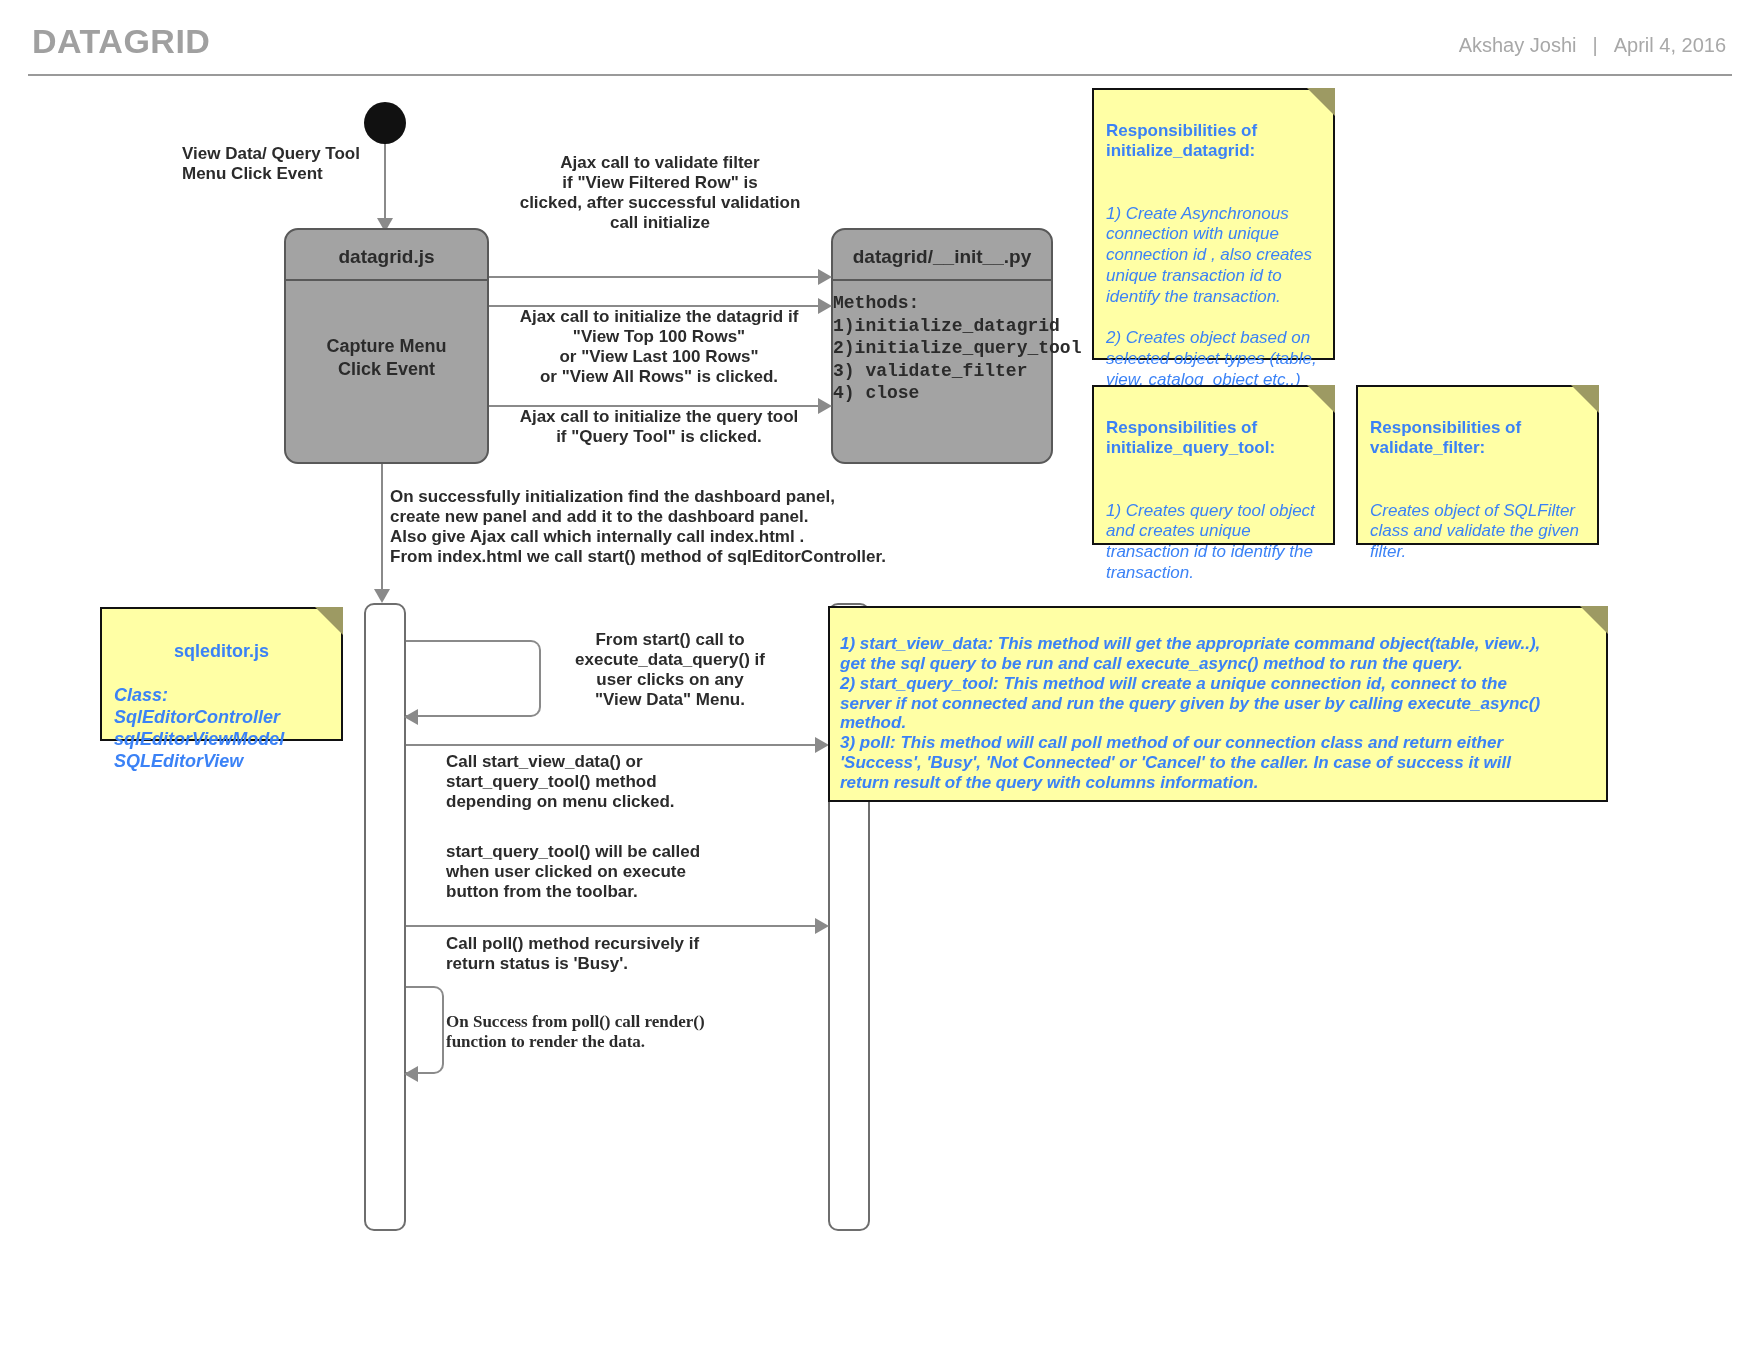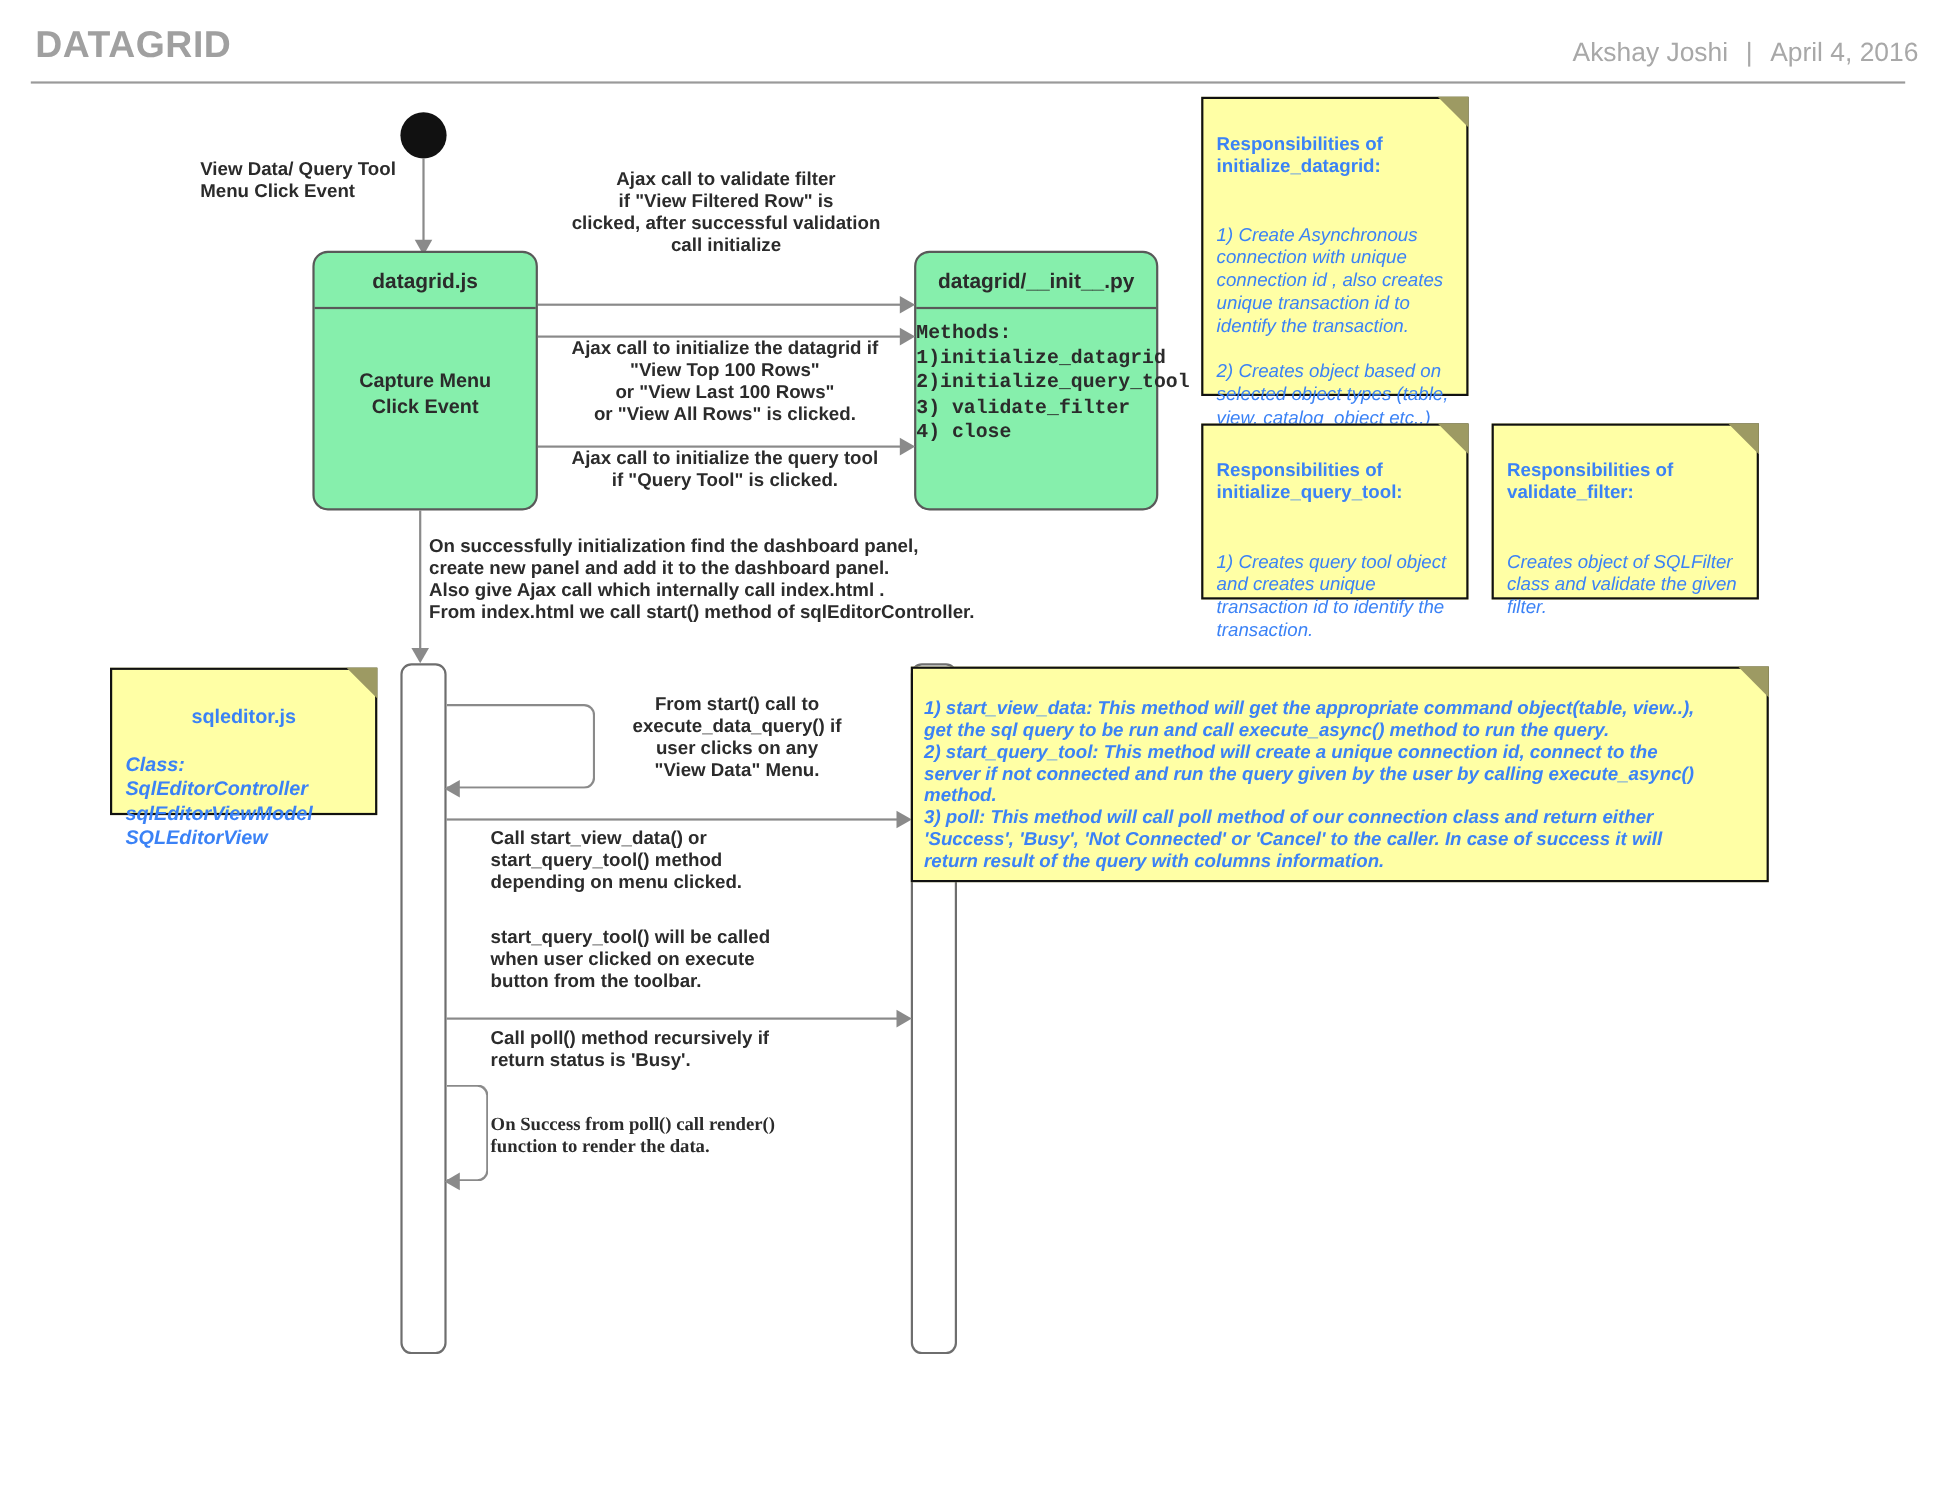--- a/index.html
+++ b/index.html
@@ -25,22 +25,22 @@
   #page-title {
     position: absolute;
     left: 32px; top: 22px;
     font-size: 34px;
     font-weight: bold;
     letter-spacing: 0.5px;
     color: #a0a0a0;
   }
   #header-meta {
     position: absolute;
-    right: 16px; top: 34px;
-    font-size: 24px;
+    right: 34px; top: 34px;
+    font-size: 20px;
     color: #a8a8a8;
     white-space: nowrap;
   }
   #header-meta .sep { padding: 0 16px; }
   #header-rule {
     position: absolute;
     left: 28px; top: 74px;
     width: 1704px; height: 2px;
     background: #9a9a9a;
   }
@@ -95,21 +95,21 @@
     width: 42px; height: 42px;
     border-radius: 50%;
     background: #111111;
   }
 
   
   .participant {
     position: absolute;
     border: 2px solid #595959;
     border-radius: 14px;
-    background: #86efac;
+    background: #a3a3a3;
     box-sizing: border-box;
   }
   .participant-title {
     position: absolute;
     left: 0; top: 0;
     width: 100%;
     text-align: center;
     font-size: 19px;
     font-weight: bold;
     color: #2b2b2b;

